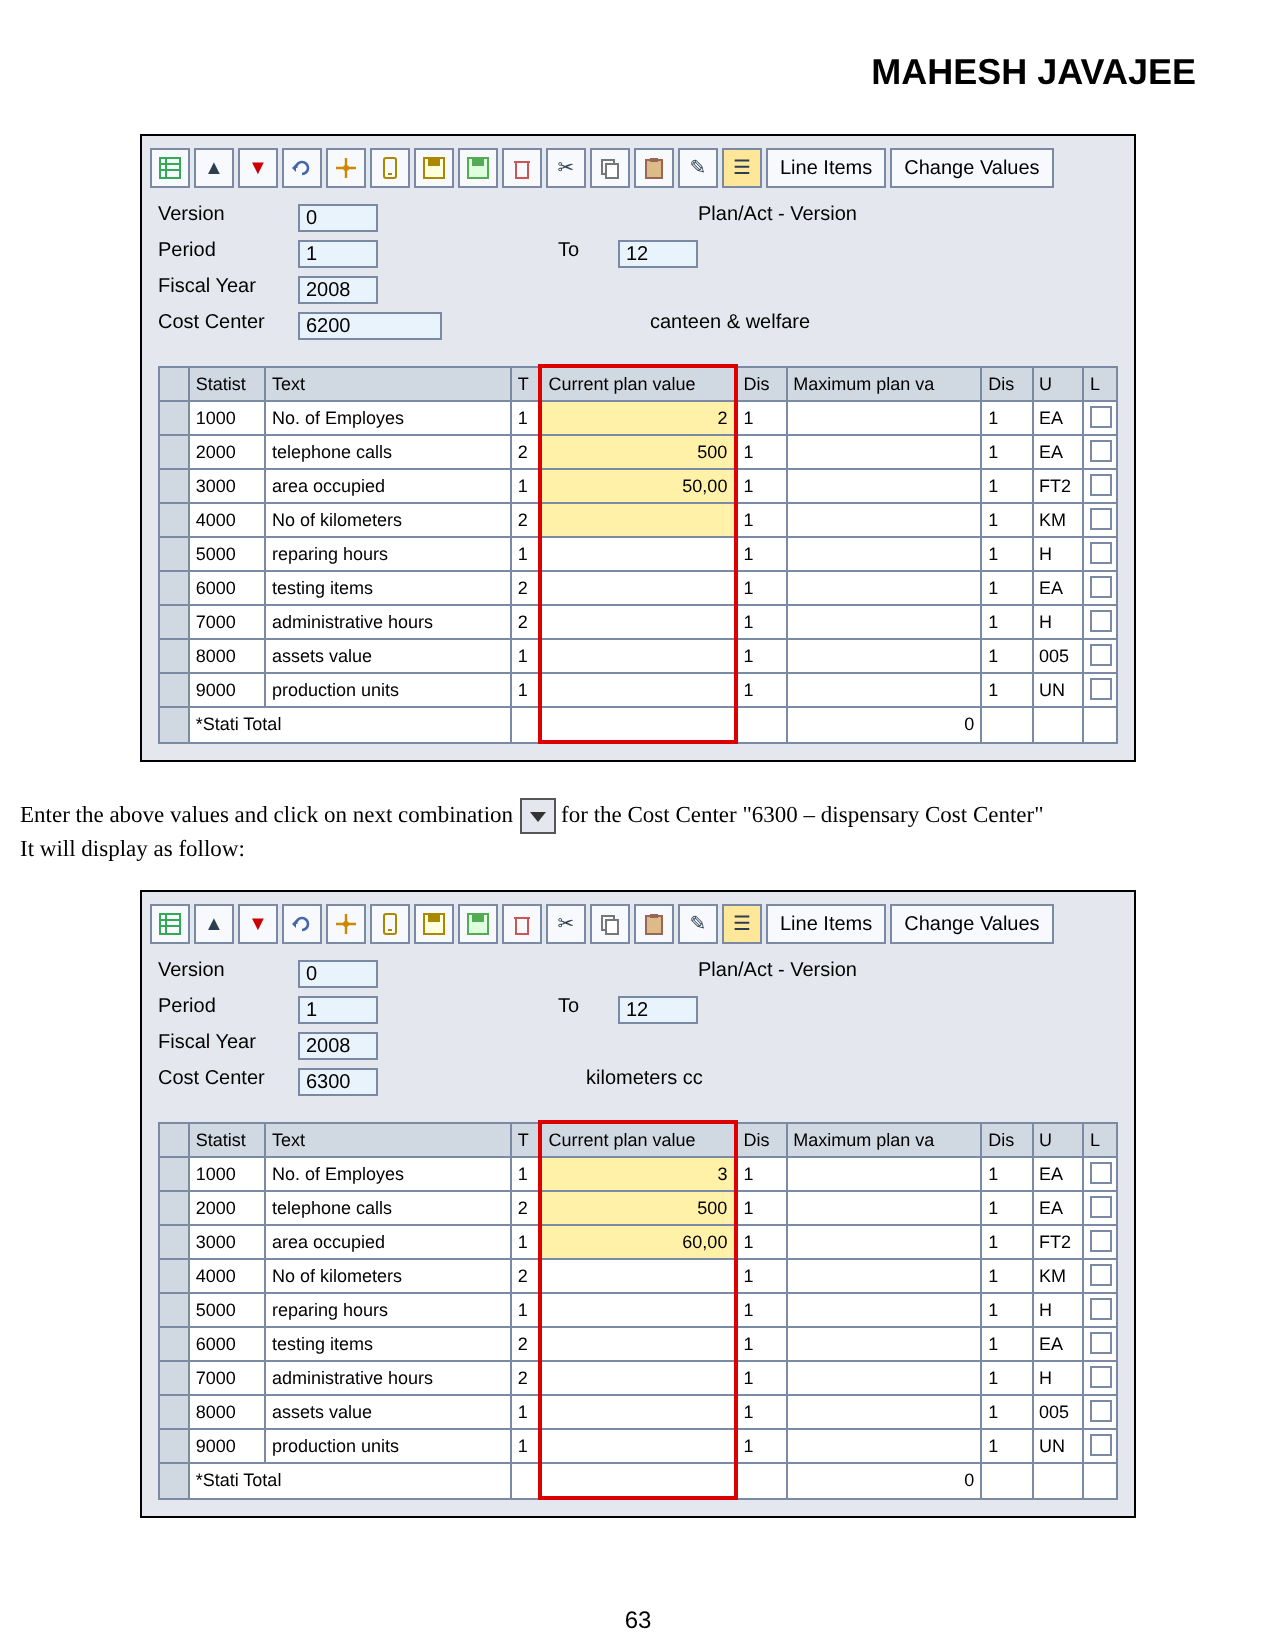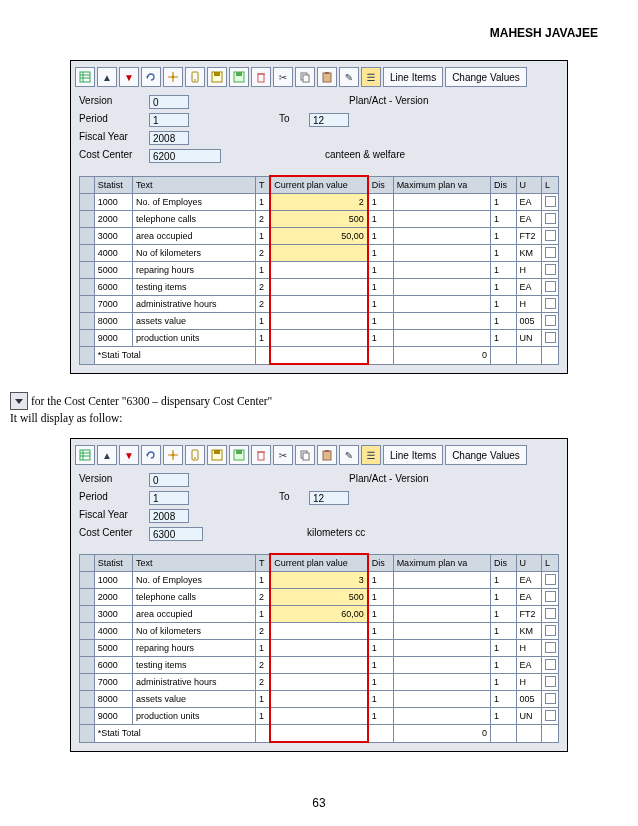--- a/index.html
+++ b/index.html
@@ -6,21 +6,21 @@
     font-family: Arial, Helvetica, sans-serif;
     font-size: 11px;
     margin: 0;
     padding: 20px 10px;
     width: 638px;
     box-sizing: border-box;
     color: #000;
   }
   .page-header {
     text-align: right;
-    font-size: 12px;
+    font-size: 18px;
     font-weight: bold;
     padding: 6px 30px 12px 0;
   }
   .page-footer {
     text-align: center;
     font-size: 12px;
     padding-top: 36px;
   }
   .sap-frame {
     border: 1px solid #000;
@@ -388,20 +388,21 @@
         <td></td>
             <td></td>
             <td></td>
       </tr>
     </tbody>
       </table>
   </div>
 </div>
 
 <div class="instr-line">
+  <span>Enter the above values and click on next combination</span>
   <span class="dropdown-icon">
     <svg width="10" height="10" viewBox="0 0 10 10">
         <path d="M1 3 L9 3 L5 8 Z" fill="#333"></path>
       </svg>
   </span>
   <span>for the Cost Center "6300 – dispensary Cost Center"</span>
 </div>
 <div class="instr-line2">It will display as follow:</div>
 
 <div class="sap-frame">
@@ -489,21 +490,21 @@
       <span style="width:90px"></span>
       <span class="form-static" style="width:30px">To</span>
       <span class="form-input" style="width:40px">12</span>
     </div>
     <div class="form-row">
       <span class="form-label">Fiscal Year</span>
       <span class="form-input" style="width:40px">2008</span>
     </div>
     <div class="form-row">
       <span class="form-label">Cost Center</span>
-      <span class="form-input" style="width:54px">6300</span>
+      <span class="form-input" style="width:40px">6300</span>
       <span style="width:104px"></span>
       <span class="form-static">kilometers cc</span>
     </div>
   </div>
 
   <div class="grid-wrap">
     <table class="grid">
       <colgroup>
         <col style="width:14px">
           <col style="width:36px">

